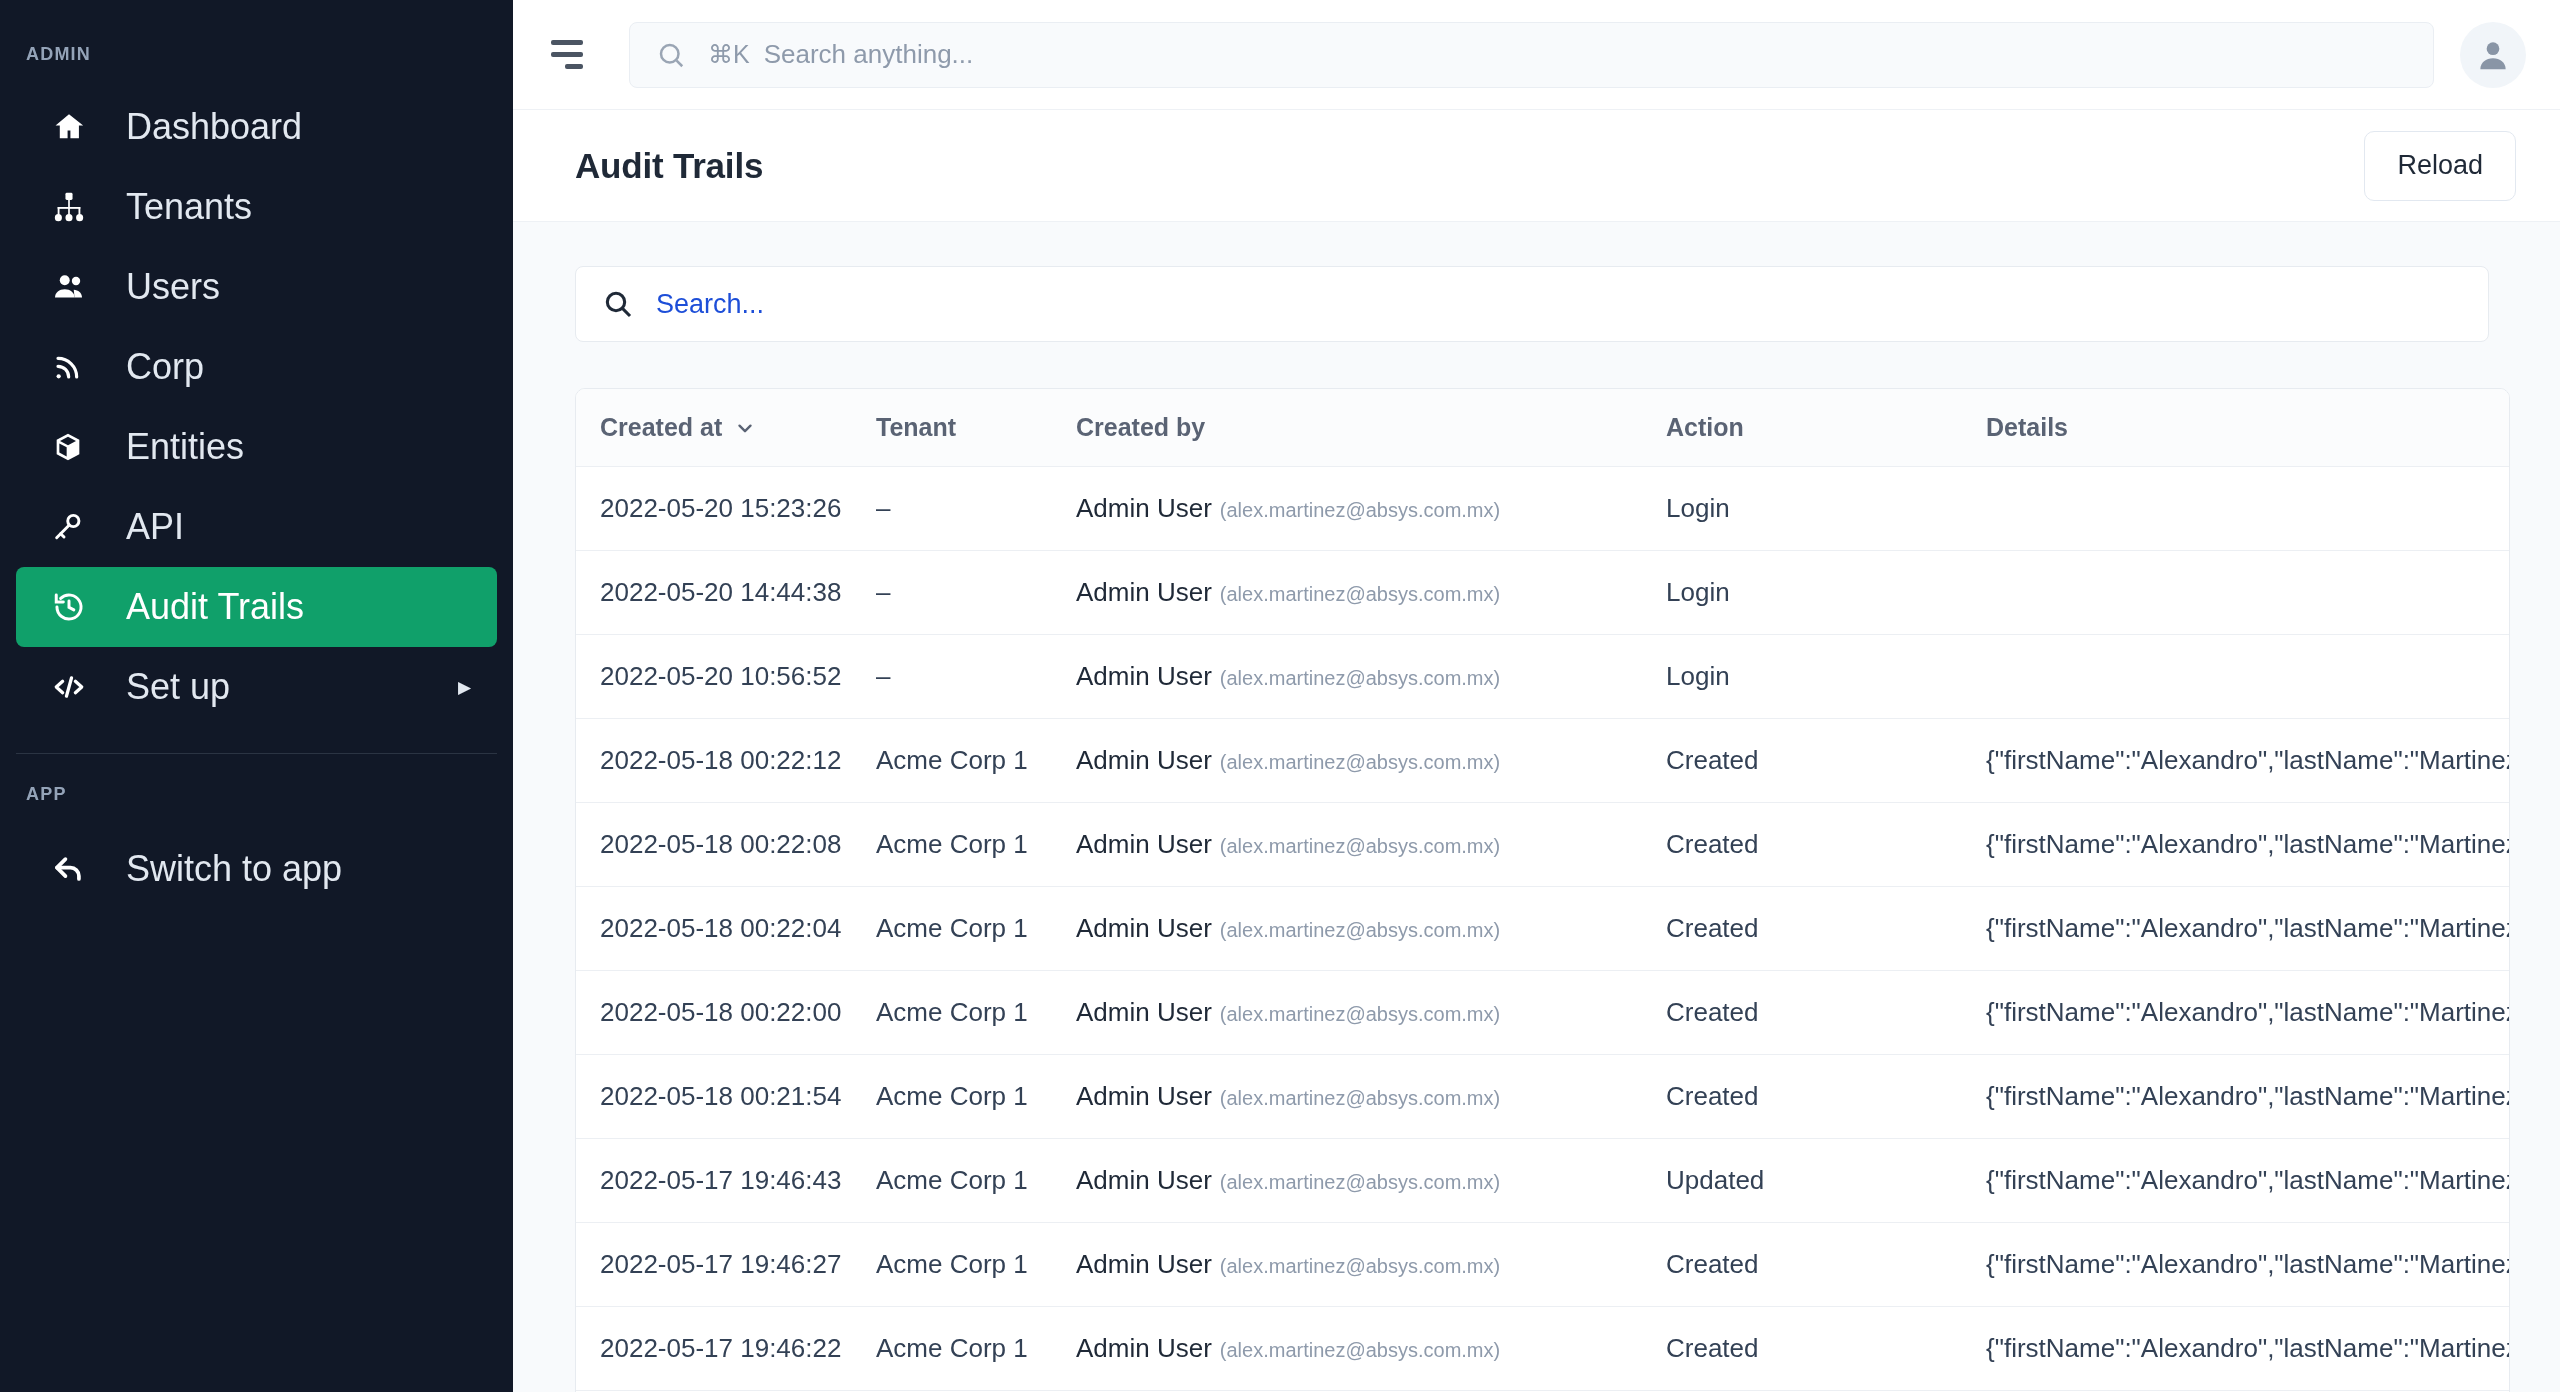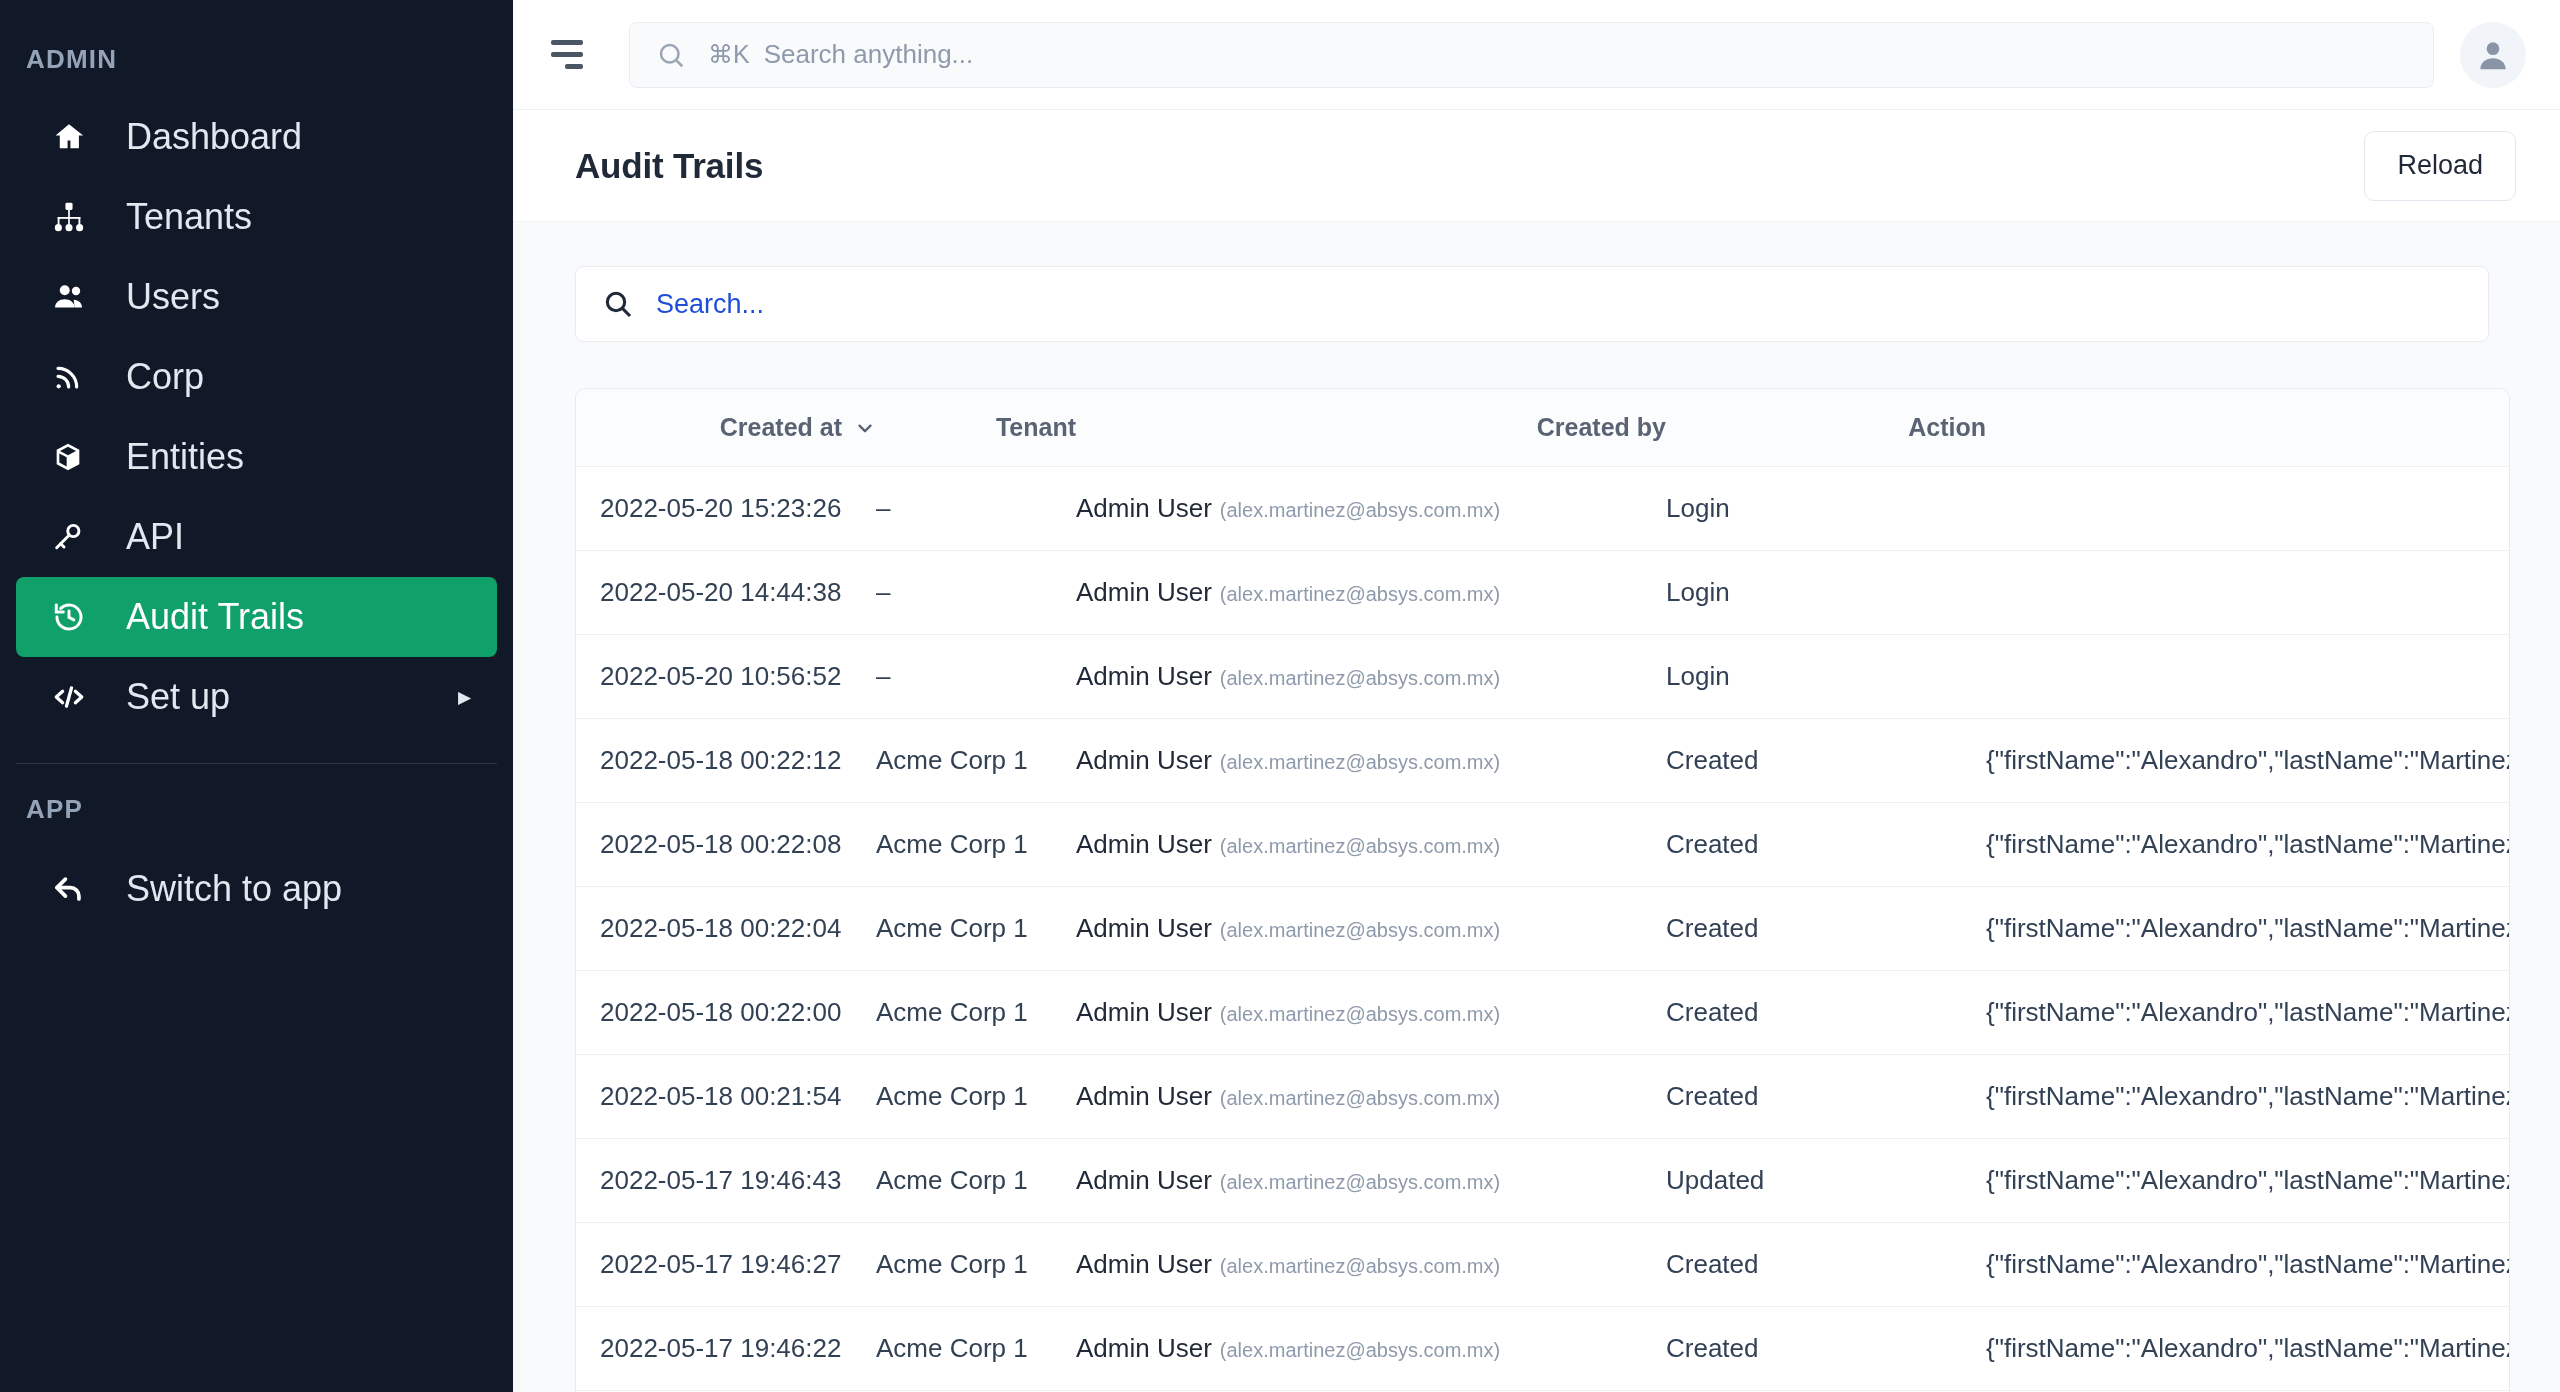--- a/index.html
+++ b/index.html
@@ -14,21 +14,21 @@
   
   .sidebar {
     width: 513px; min-width: 513px; height: 1392px;
     background: #111827;
     padding-top: 44px;
     position: relative;
     overflow: hidden;
   }
   .side-section-label {
     color: #94a3b8;
-    font-size: 26px;
+    font-size: 18px;
     font-weight: 600;
     letter-spacing: 1.2px;
     padding-left: 26px;
     margin-bottom: 22px;
     user-select: none;
   }
   .side-section-label.app-label { margin-top: 30px; margin-bottom: 24px; }
   .nav-list { padding: 0 16px; }
   .nav-item {
     display: flex;
@@ -182,21 +182,21 @@
 
   .table-card {
     width: 1935px;
     background: #ffffff;
     border: 1px solid #e7ebf0;
     border-radius: 10px 10px 0 0;
     overflow: hidden;
   }
   table.audit { border-collapse: collapse; width: 2200px; table-layout: fixed; }
   table.audit thead th {
-    text-align: right;
+    text-align: left;
     font-size: 25px;
     font-weight: 700;
     color: #5a6374;
     padding: 24px 0 24px 0;
     background: #fbfcfd;
     border-bottom: 1px solid #eceff3;
     white-space: nowrap;
   }
   table.audit tbody td {
     font-size: 26px;

